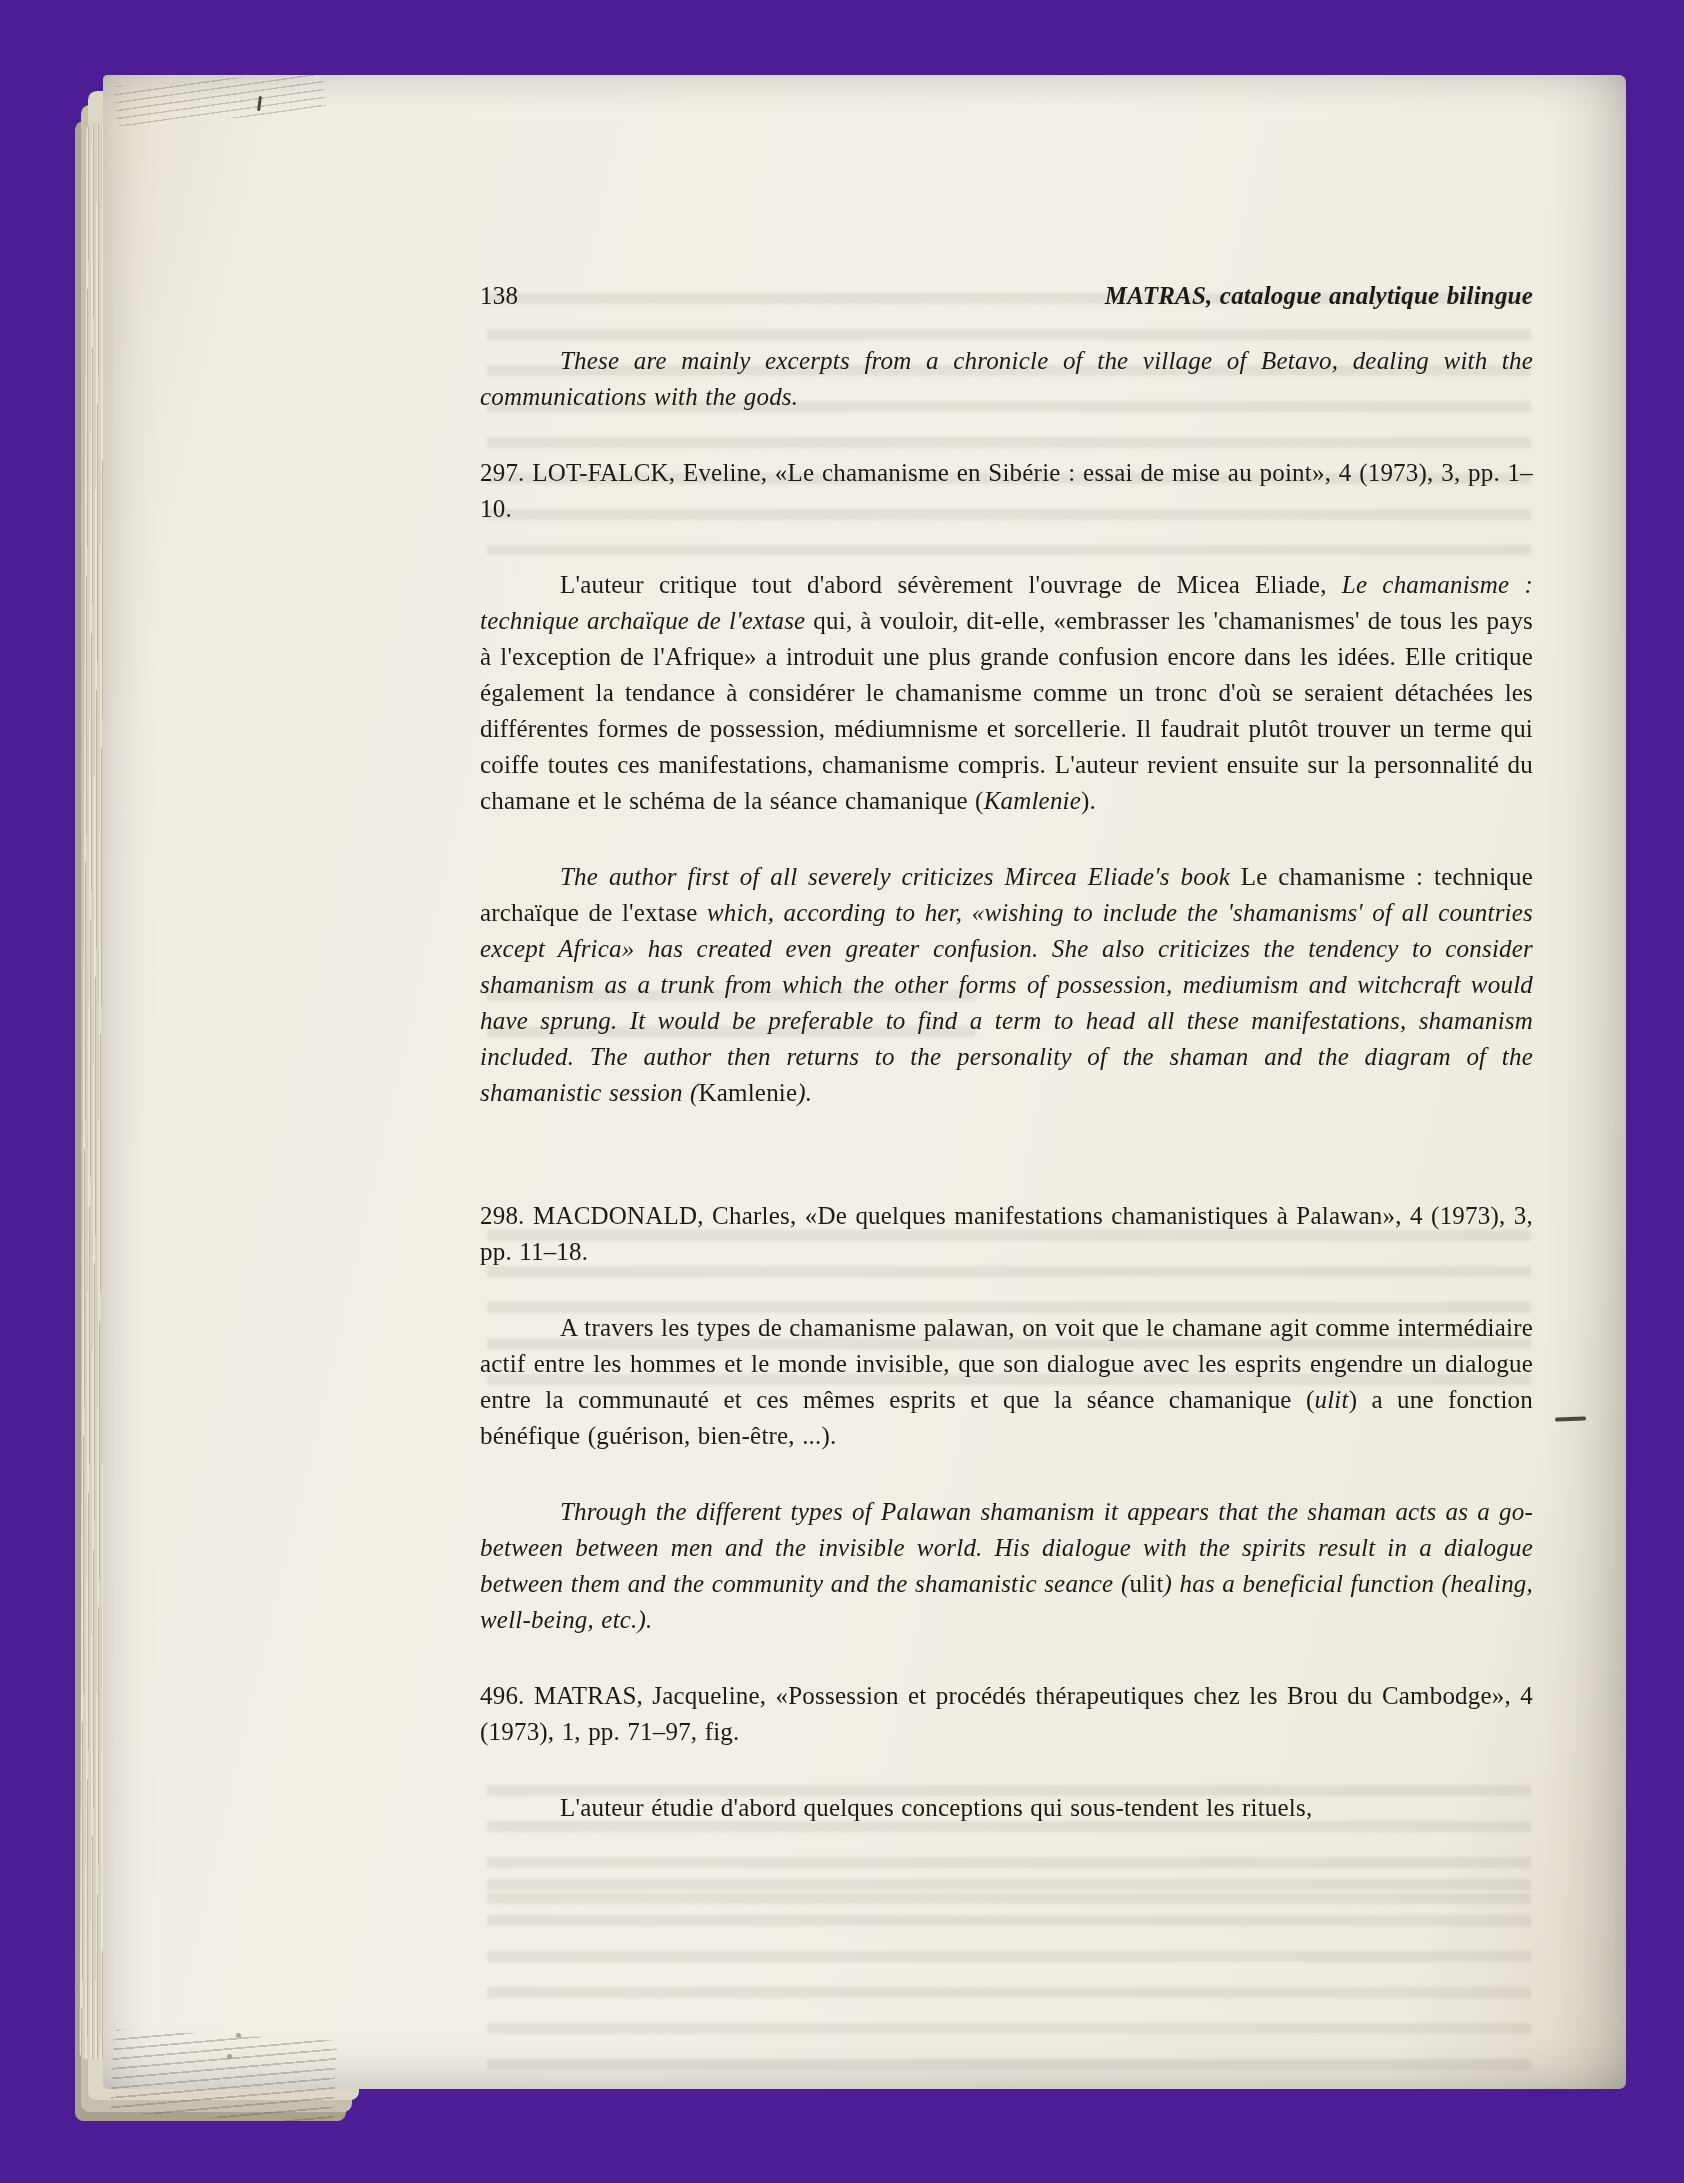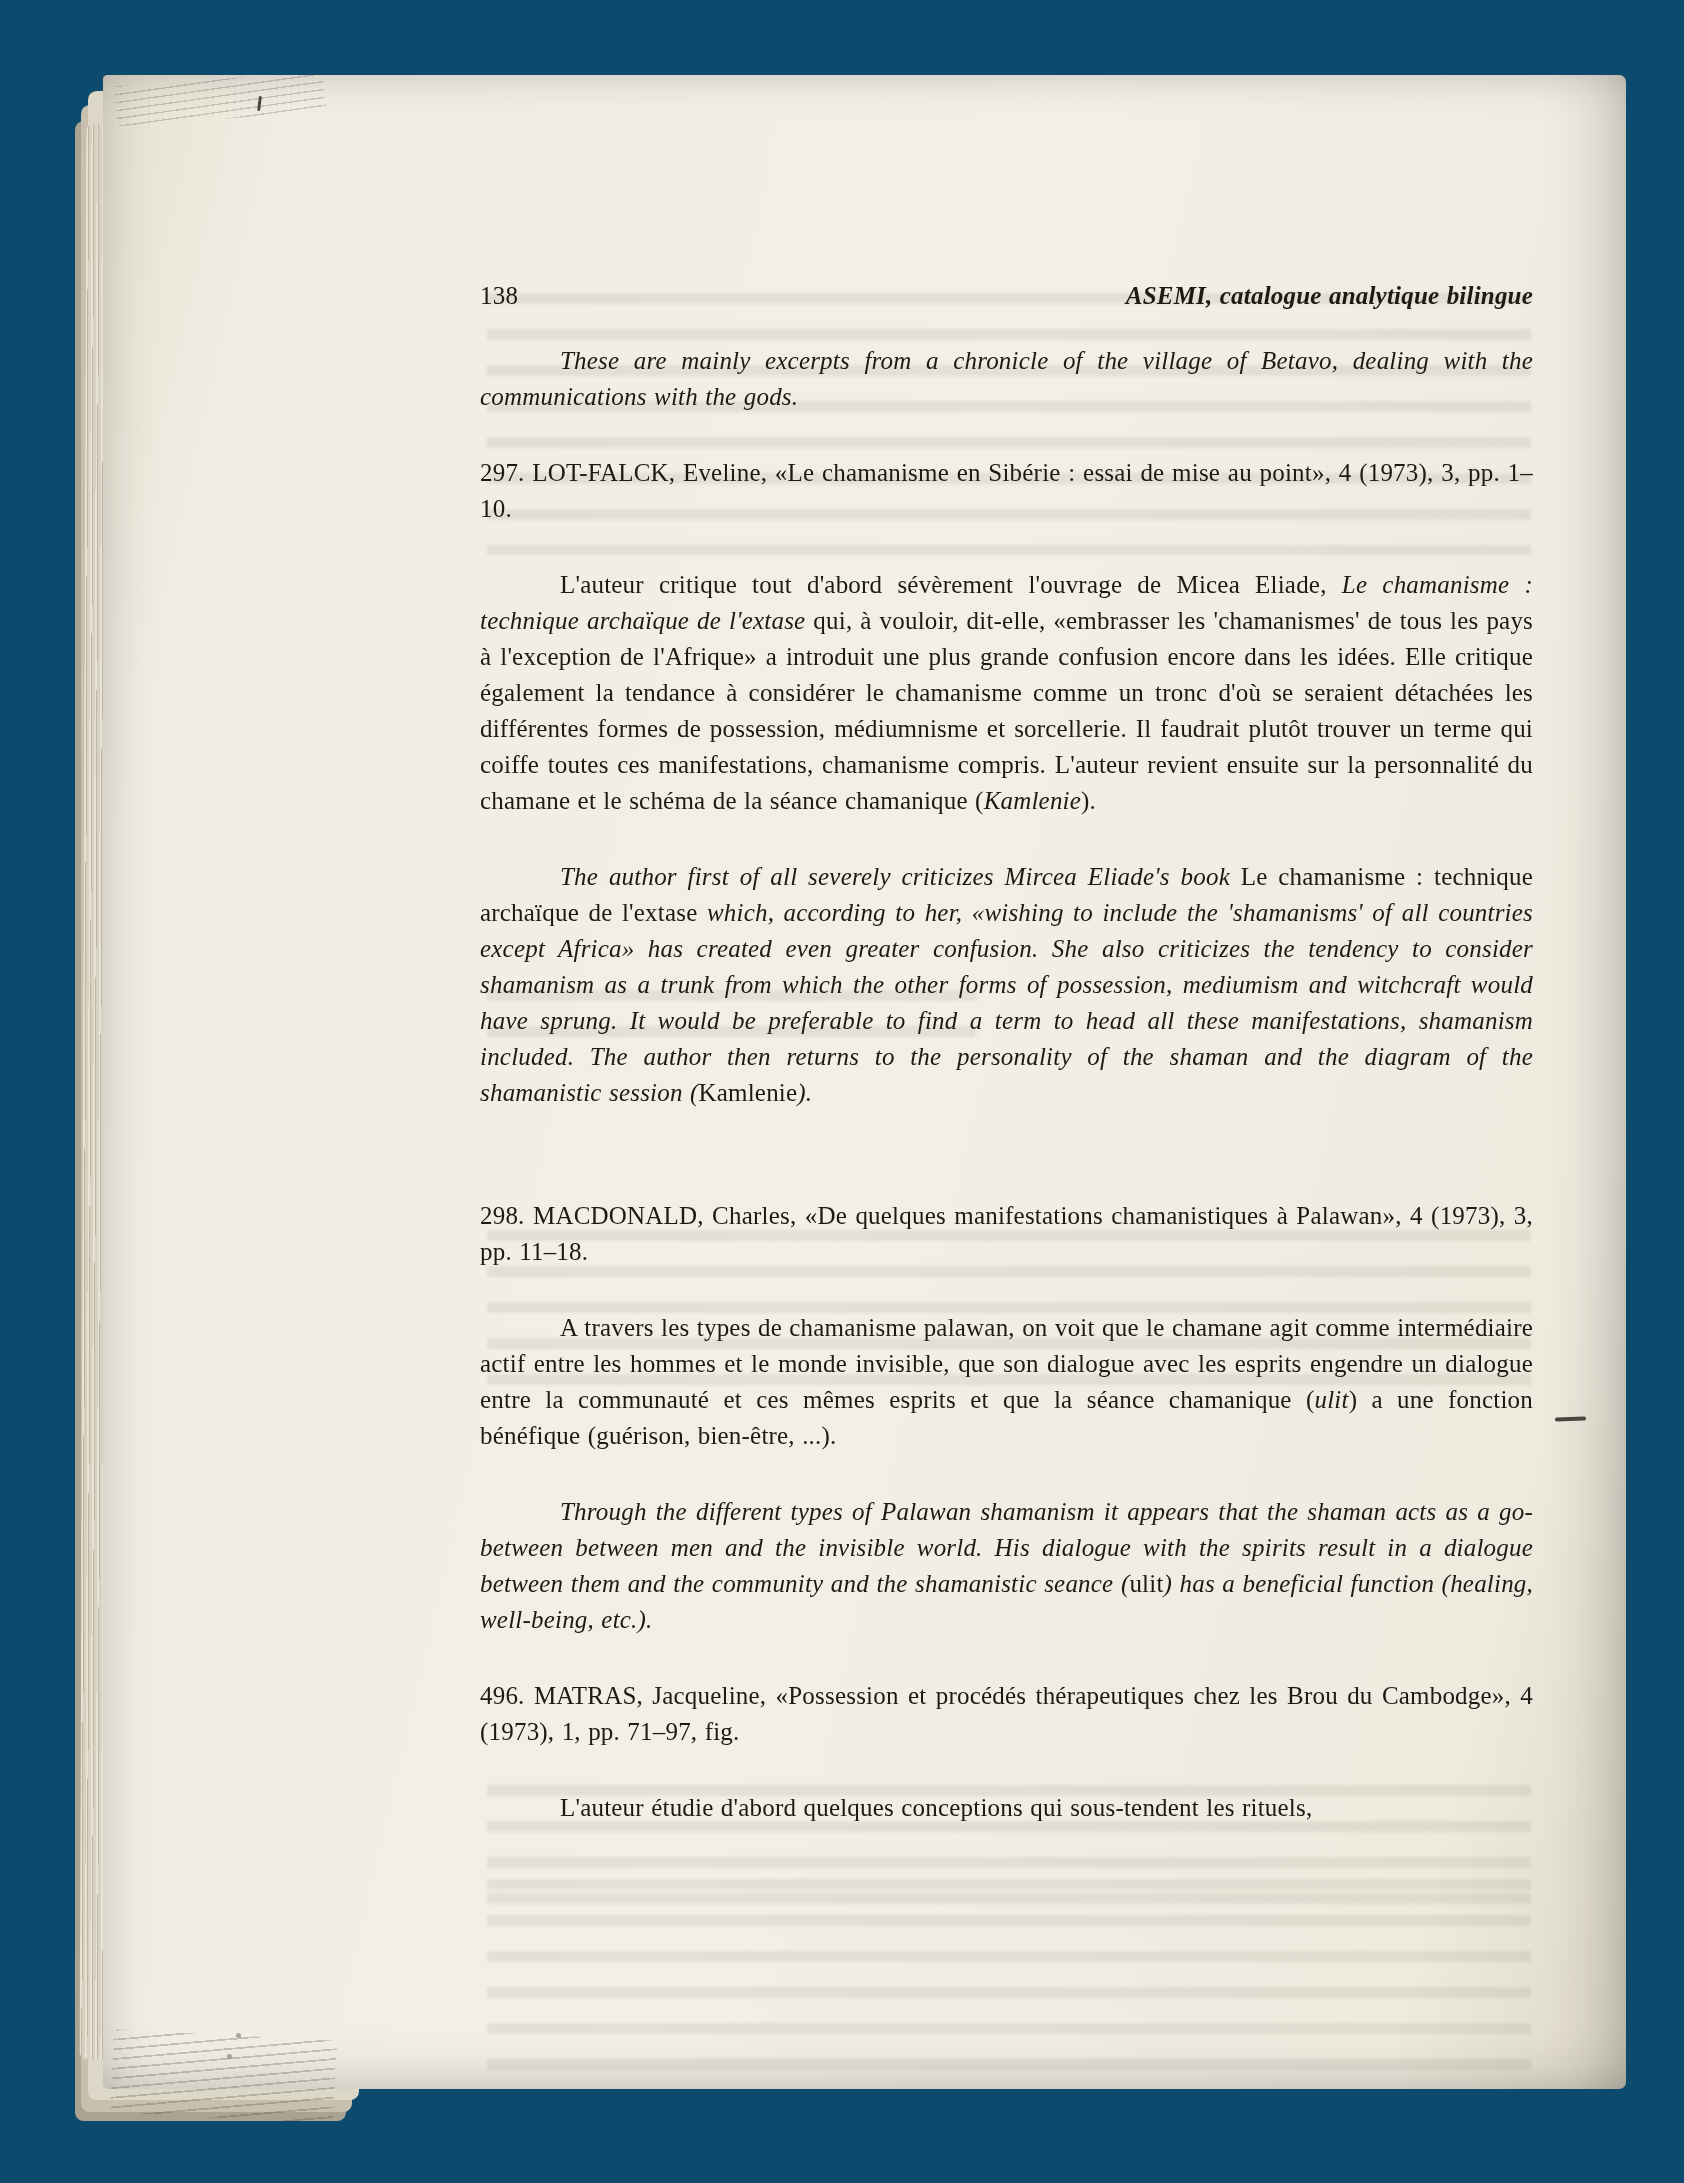--- a/index.html
+++ b/index.html
@@ -2,21 +2,21 @@
 <html style="font-size:14px"><head>
 <meta charset="utf-8">
 <style>
   html, body {
     margin: 0; padding: 0;
     background: #000;
   }
   .stage {
     position: relative;
     width: 1685px; height: 2184px;
-    background: #0c4a6e;
+    background: #4c1d95;
     overflow: hidden;
     font-family: "Liberation Serif", serif;
   }
 
   
   .under { position: absolute; border-radius: 8.7px; }
   .u3 { left: 75px;  top: 121px; width: 271px; height: 2000px; background: #aaa392; }
   .u2 { left: 81px;  top: 105px; width: 271px; height: 2007px; background: #c7c0af; }
   .u1 { left: 88px; top: 91px; width: 271px; height: 2009px; background: #ddd7c7; }
 
@@ -110,21 +110,21 @@
 
     <div class="mark dash"></div>
     <div class="mark tick"></div>
     <div class="speck sp1"></div>
     <div class="speck sp2"></div>
 
     <div class="text">
 
       <div class="headrow">
         <span class="folio">138</span>
-        <span class="rhead">ASEMI, catalogue analytique bilingue</span>
+        <span class="rhead">MATRAS, catalogue analytique bilingue</span>
       </div>
 
       <p class="para first indent"><span class="run-italic">These are mainly excerpts from a chronicle of the village of Betavo, dealing with the communications with the gods.</span></p>
 
       <p class="para entry"><span class="run-roman">297. LOT-FALCK, Eveline, «Le chamanisme en Sibérie : essai de mise au point», 4 (1973), 3, pp. 1–10.</span></p>
 
       <p class="para indent"><span class="run-roman">L'auteur critique tout d'abord sévèrement l'ouvrage de Micea Eliade, </span><span class="run-italic">Le chamanisme : technique archaïque de l'extase</span><span class="run-roman"> qui, à vouloir, dit-elle, «embrasser les 'chamanismes' de tous les pays à l'exception de l'Afrique» a introduit une plus grande confusion encore dans les idées. Elle critique également la tendance à considérer le chamanisme comme un tronc d'où se seraient détachées les différentes formes de possession, médiumnisme et sorcellerie. Il faudrait plutôt trouver un terme qui coiffe toutes ces manifestations, chamanisme compris. L'auteur revient ensuite sur la personnalité du chamane et le schéma de la séance chamanique (</span><span class="run-italic">Kamlenie</span><span class="run-roman">).</span></p>
 
       <p class="para indent"><span class="run-italic">The author first of all severely criticizes Mircea Eliade's book </span><span class="run-roman">Le chamanisme : technique archaïque de l'extase</span><span class="run-italic"> which, according to her, «wishing to include the 'shamanisms' of all countries except Africa» has created even greater confusion. She also criticizes the tendency to consider shamanism as a trunk from which the other forms of possession, mediumism and witchcraft would have sprung. It would be preferable to find a term to head all these manifestations, shamanism included. The author then returns to the personality of the shaman and the diagram of the shamanistic session (</span><span class="run-roman">Kamlenie</span><span class="run-italic">).</span></p>
 

